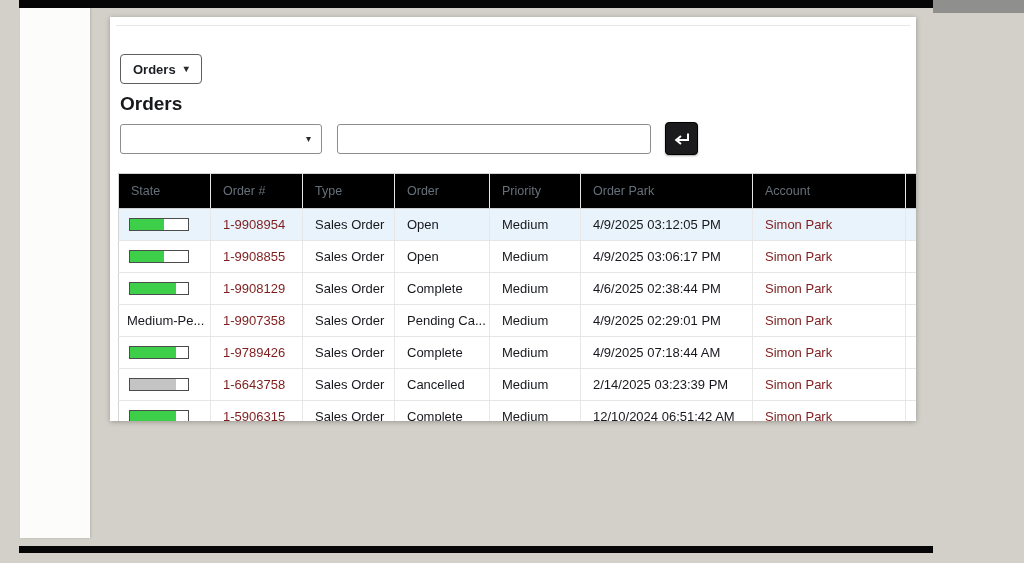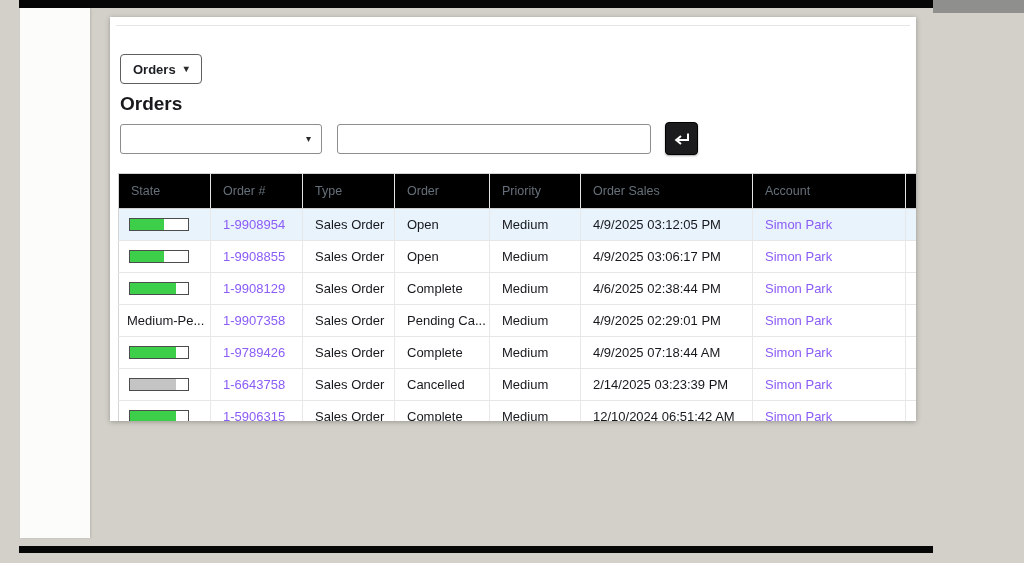--- a/index.html
+++ b/index.html
@@ -38,21 +38,21 @@
   table.orders { position:absolute; left:8px; top:156px; width:798px; border-collapse:collapse;
           table-layout:fixed; font-size:13px; color:#16181d; background:#fff;
           border:1px solid #d4d4d4; }
   table.orders th { height:35px; font-weight:normal; font-size:12.5px; color:#66707a; text-align:left;
           padding:0 0 0 12px; border-bottom:1px solid #d0d0d0; border-right:1px solid #e4e4e4;
           white-space:nowrap; overflow:hidden; background:#000000; }
   table.orders td { height:32px; padding:0 6px 0 12px; border-bottom:1px solid #e6e6e6;
           border-right:1px solid #e8e8e8; white-space:nowrap; overflow:hidden; }
   table.orders td.col-state { padding-left:8px;margin-left:11px; }
   table.orders tr.selected td { background:#e9f3fb; }
-  table.orders a { color:#8b5cf6; text-decoration:none; }
+  table.orders a { color:#7f1d1d; text-decoration:none; }
 
   .progress { width:60px; height:13px; border:1px solid #4c4c4c; background:#fff; margin-left:2px; }
   .progress-fill { height:100%; }
 
   .pager { position:absolute; right:4px; top:487px; font-size:12px; color:#8f8f8f; letter-spacing:1px; }
 </style>
 </head>
 <body>
 
 <div class="stage">
@@ -95,21 +95,21 @@
           <col style="width:153px">
           <col style="width:11px">
       </colgroup>
       <thead>
         <tr>
             <th>State</th>
             <th>Order #</th>
             <th>Type</th>
             <th>Order</th>
             <th>Priority</th>
-            <th>Order Sales</th>
+            <th>Order Park</th>
             <th>Account</th>
             <th>I</th>
           </tr>
       </thead>
       <tbody>
           <tr class="selected">
     <td class="col-state">
       <div class="progress">
         <div class="progress-fill" style="width: 58%; background: rgb(62, 207, 74);"></div>
       </div>

